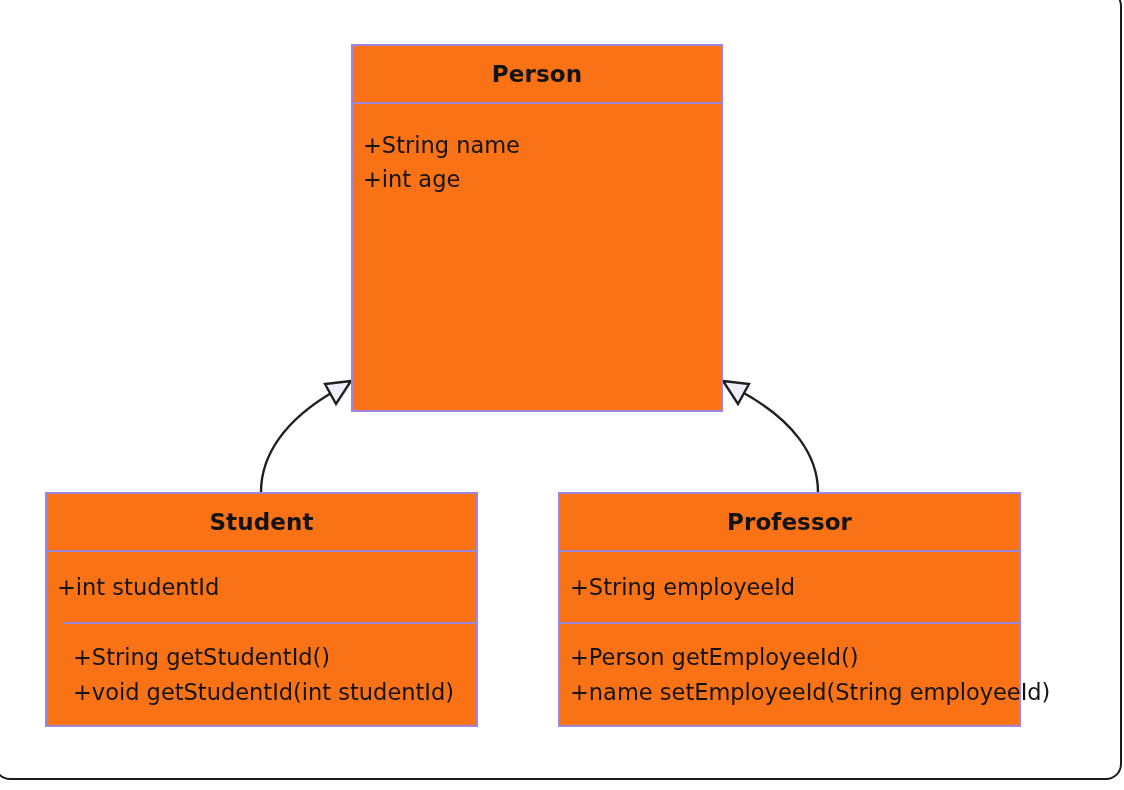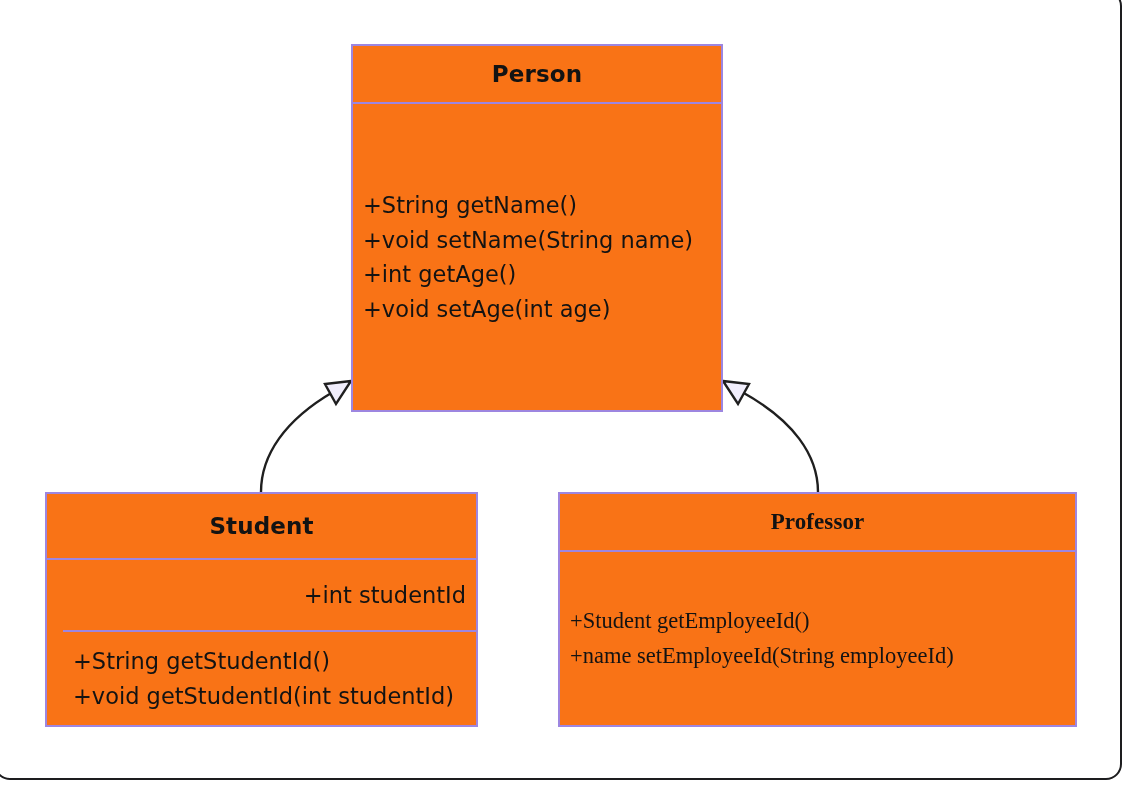--- a/index.html
+++ b/index.html
@@ -82,26 +82,26 @@
   }
 
   
   #class-person { left: 351px; top: 44px; width: 372px; height: 368px; }
   #class-person .class-title { height: 56px; }
   #class-person .attrs { height: 116px; }
   #class-person .ops   { flex: 1; }
 
   
   #class-student { left: 45px; top: 492px; width: 433px; height: 235px; }
-  #class-student .class-title { height: 64px; }
-  #class-student .attrs { height: 70px; align-items: flex-end; }
+  #class-student .class-title { height: 56px; }
+  #class-student .attrs { height: 70px; }
   #class-student .ops   { flex: 1; margin-left: 16px; }
 
   
-  #class-professor { left: 558px; top: 492px; width: 519px; height: 235px; font-family: Liberation Serif, serif; }
+  #class-professor { left: 558px; top: 492px; width: 463px; height: 235px; }
   #class-professor .class-title { height: 56px; }
   #class-professor .attrs { height: 70px; }
   #class-professor .ops   { flex: 1; }
 </style>
 </head>
 <body>
 
 <div id="canvas">
 
   <div id="page-frame"></div>
@@ -114,40 +114,41 @@
     </g>
 
     <g>
       <path d="M 818 492 C 818 455 793 420 742 392" fill="none" stroke="#1f1f1f" stroke-width="2.4"></path>
       <polygon points="723,381 749,384 738,404" fill="#f1eefc" stroke="#1f1f1f" stroke-width="2.4" stroke-linejoin="miter"></polygon>
     </g>
   </svg>
 
   <div class="uml-class" id="class-person">
     <div class="class-title">Person</div>
-    <div class="compartment ops">
-      <div class="member">+String getName()</div>
-      <div class="member">+void setName(String name)</div>
-      <div class="member">+int getAge()</div>
-      <div class="member">+void setAge(int age)</div>
+    <div class="compartment attrs">
+      <div class="member">+String name</div>
+      <div class="member">+int age</div>
     </div>
   </div>
 
   <div class="uml-class" id="class-student">
     <div class="class-title">Student</div>
     <div class="compartment attrs">
       <div class="member">+int studentId</div>
     </div>
     <div class="compartment ops">
       <div class="member">+String getStudentId()</div>
       <div class="member">+void getStudentId(int studentId)</div>
     </div>
   </div>
 
   <div class="uml-class" id="class-professor">
     <div class="class-title">Professor</div>
+    <div class="compartment attrs">
+      <div class="member">+String employeeId</div>
+    </div>
     <div class="compartment ops">
-      <div class="member">+Student getEmployeeId()</div>
+      <div class="member">+Person getEmployeeId()</div>
       <div class="member">+name setEmployeeId(String employeeId)</div>
     </div>
   </div>
 
 </div>
 
 </body></html>

